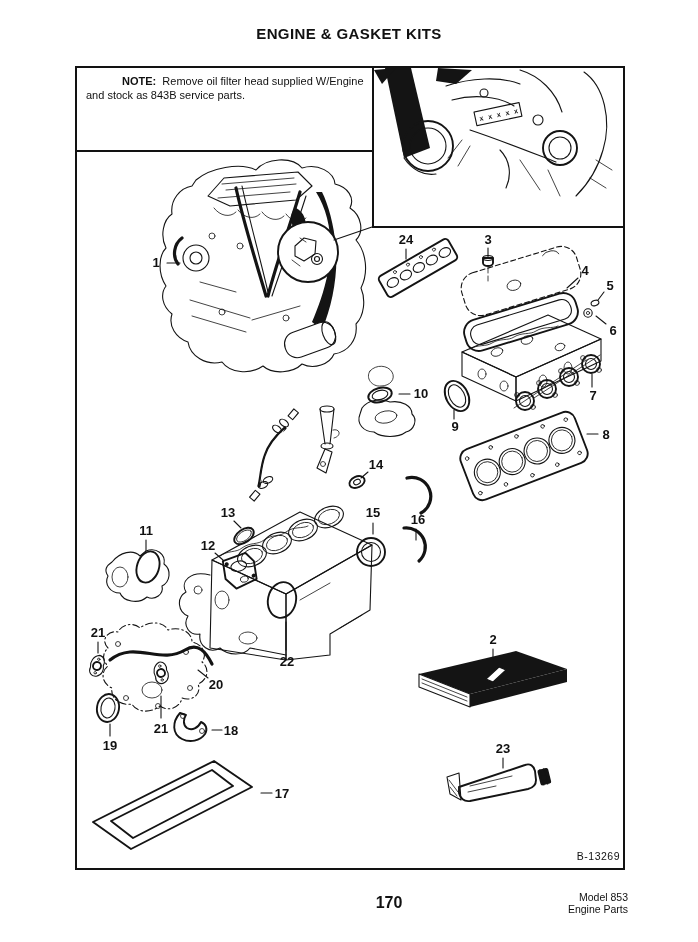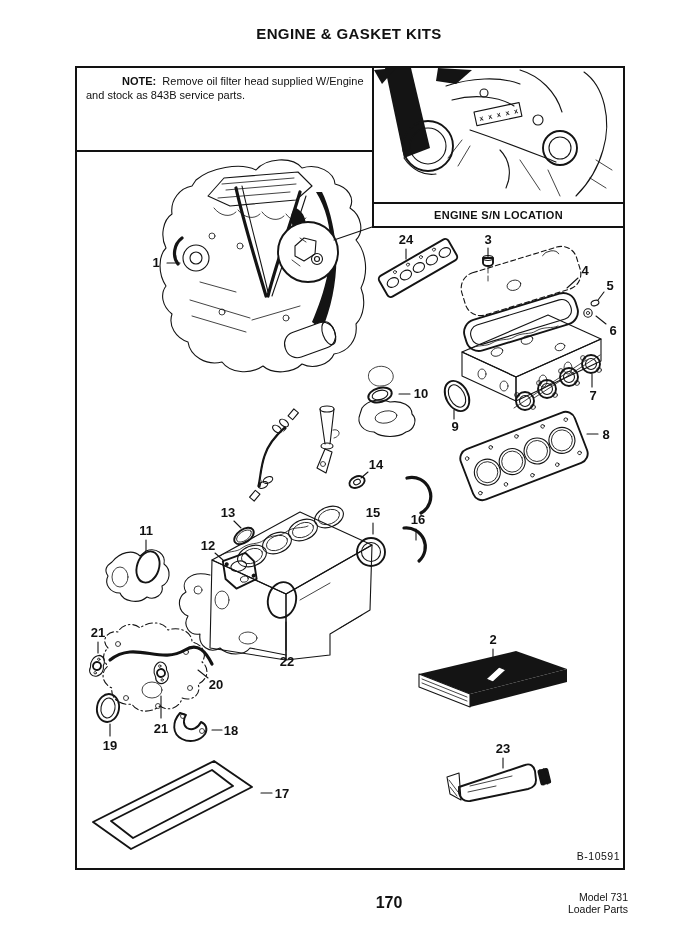--- a/index.html
+++ b/index.html
@@ -41,27 +41,26 @@
 
   <div id="title" class="abs">ENGINE &amp; GASKET KITS</div>
 
   <div id="main-frame" class="abs"></div>
 
   <div id="note-box" class="abs">
     <div><b class="inline">NOTE:</b>&nbsp; <span>Remove oil filter head supplied W/Engine and stock as 843B service parts.</span></div>
   </div>
 
   <div id="sn-inset" class="abs"></div>
-  <div id="sn-caption" class="abs">ENGINE S/N LOCATION</div>
-
-  <div id="fig-num" class="abs">B-10591</div>
+
+  <div id="fig-num" class="abs">B-13269</div>
   <div id="page-num" class="abs">170</div>
   <div id="footer-right" class="abs">
-    <div>Model 731</div>
-    <div>Loader Parts</div>
+    <div>Model 853</div>
+    <div>Engine Parts</div>
   </div>
 
   <svg id="art" viewBox="0 0 698 942">
     <defs>
       <clipPath id="clip-inset">
           <rect x="374" y="68" width="246" height="133"></rect>
         </clipPath>
       <pattern id="cork" width="10" height="10" patternUnits="userSpaceOnUse">
         <rect width="10" height="10" fill="#ffffff" stroke="none"></rect>
         <circle cx="2" cy="3" r="1.1" fill="#333" stroke="none"></circle>

